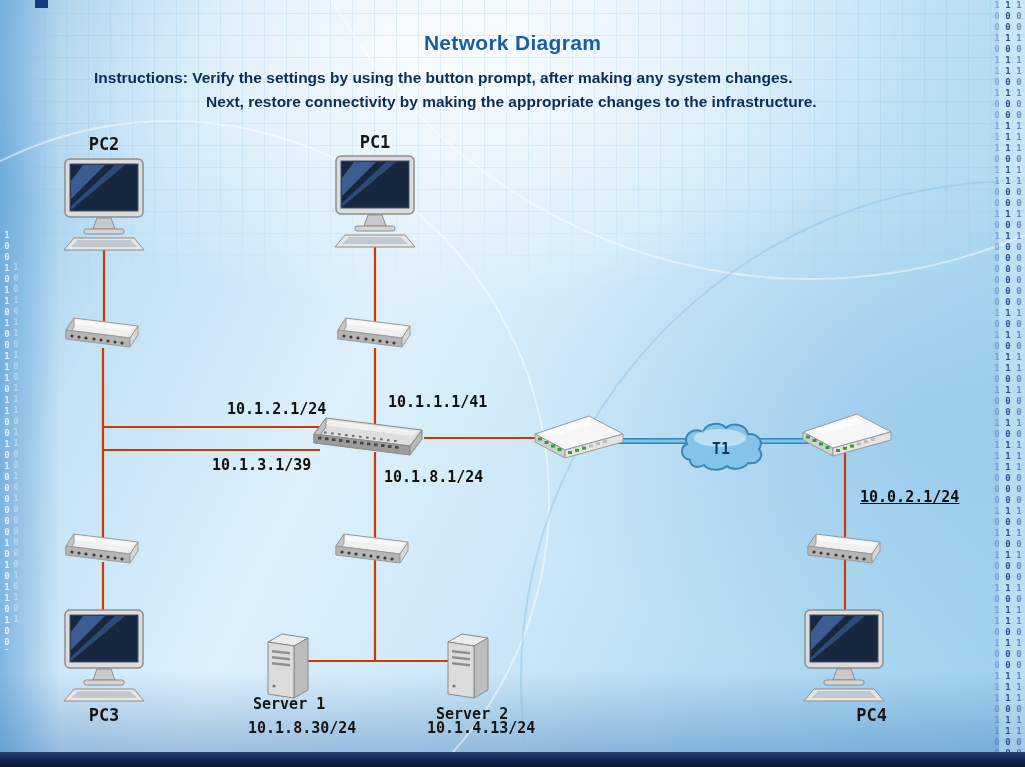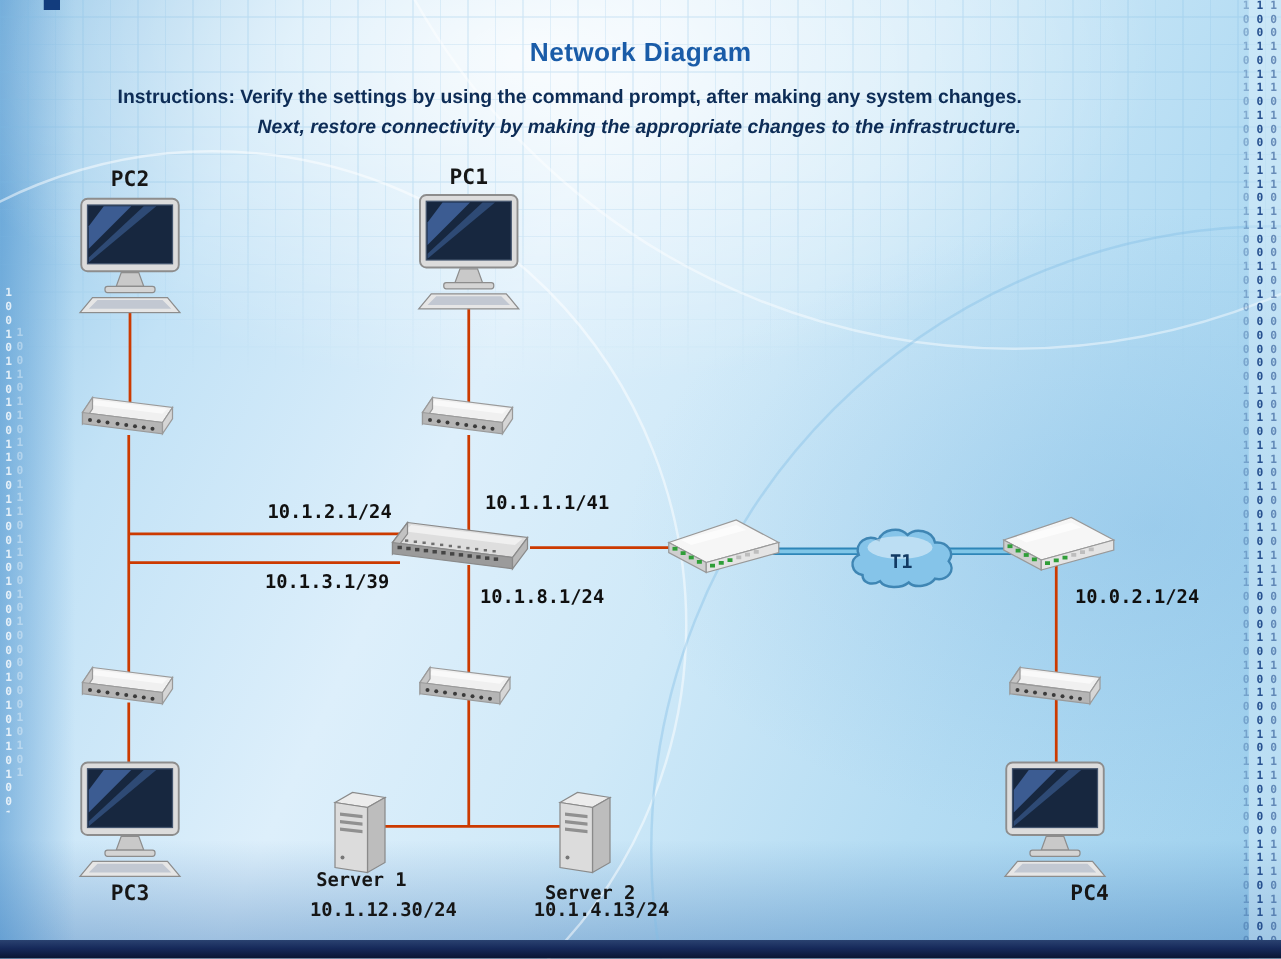--- a/index.html
+++ b/index.html
@@ -33,21 +33,21 @@
     font:700 9px "DejaVu Sans Mono",monospace; color:#27508f; letter-spacing:1px;
   }
   .bincol.light{ color:rgba(255,255,255,.78); }
   #chip{position:absolute; left:35px; top:0; width:13px; height:8px; background:#123c7d;}
   #bottombar{position:absolute; left:0; top:752px; width:1025px; height:15px;
     background:linear-gradient(180deg,#2a4270 0%,#16295a 45%,#0a1430 100%);}
   #title{position:absolute; top:31px; left:0; width:100%; text-align:center;
     font:700 21px "Liberation Sans",sans-serif; color:#1a5ca8; letter-spacing:.3px;}
   #instructions{position:absolute; left:94px; top:66px; font:700 15.5px "Liberation Sans",sans-serif;
     color:#0d2c56; line-height:24px; white-space:nowrap;}
-  #instructions .cont{padding-left:112px;font-style:italic;}
+  #instructions .cont{padding-left:112px;}
   #links{position:absolute; left:0; top:0; pointer-events:none;}
   .node{position:absolute;}
   .node svg{display:block;}
   .nodelabel{position:absolute; width:84px; text-align:center; white-space:nowrap;
     font:700 17px "DejaVu Sans Mono",monospace; color:#161616;}
   .srvlabel{position:absolute; white-space:nowrap; font:700 15px "DejaVu Sans Mono",monospace; color:#161616;}
   .iplabel{position:absolute; white-space:nowrap; font:700 15px "DejaVu Sans Mono",monospace; color:#101010;}
 </style>
 </head>
 <body>
@@ -62,21 +62,21 @@
   <div class="bincol" style="right:12px;">100101101001110110010100000010101101001011100010101001011010011101100101000000101011010010111000101010010110100111011001010000001010110100101110001010</div>
   <div class="bincol" style="right:1px; opacity:.6;">100101101001110110010100000010101101001011100010101001011010011101100101000000101011010010111000101010010110100111011001010000001010110100101110001010</div>
   <div class="bincol" style="right:23px; opacity:.35;">100101101001110110010100000010101101001011100010101001011010011101100101000000101011010010111000101010010110100111011001010000001010110100101110001010</div>
   <div class="bincol light" style="left:2px; top:230px; height:420px;">100101101001110110010100000010101101001011100010101001011010011101100101000000101011010010111000101010010110100111011001010000001010110100101110001010</div>
   <div class="bincol light" style="left:11px; top:262px; height:360px; opacity:.45;">100101101001110110010100000010101101001011100010101001011010011101100101000000101011010010111000101010010110100111011001010000001010110100101110001010</div>
   <div id="chip"></div>
   <div id="bottombar"></div>
 
   <div id="title">Network Diagram</div>
   <div id="instructions">
-    <div>Instructions: Verify the settings by using the command prompt, after making any system changes.</div>
+    <div>Instructions: Verify the settings by using the button prompt, after making any system changes.</div>
     <div class="cont">Next, restore connectivity by making the appropriate changes to the infrastructure.</div>
   </div>
 
   <svg style="position:absolute;width:0;height:0;">
     <defs>
       <symbol id="sym-pc" viewBox="0 0 90 94">
         <rect x="6" y="2" width="78" height="58" rx="5" fill="#dcdcdc" stroke="#8d8d8d" stroke-width="1.5"></rect>
         <rect x="11" y="7" width="68" height="47" fill="#17273f" stroke="#44556e"></rect>
         <polygon points="24,8 46,8 12,42 12,24" fill="#3c5c92"></polygon>
         <polygon points="56,8 66,8 12,53 12,49" fill="#2e4a75"></polygon>
@@ -261,23 +261,23 @@
     <svg width="90" height="94">
         <use href="#sym-pc"></use>
       </svg>
   </div>
 
   <div class="nodelabel" style="left:62px; top:134px;">PC2</div>
   <div class="nodelabel" style="left:333px; top:132px;">PC1</div>
   <div class="nodelabel" style="left:62px; top:705px;">PC3</div>
   <div class="nodelabel" style="left:803px; top:705px;text-align:right;">PC4</div>
   <div class="srvlabel" style="left:253px; top:695px;">Server 1</div>
-  <div class="srvlabel" style="left:248px; top:719px;">10.1.12.30/24</div>
+  <div class="srvlabel" style="left:248px; top:719px;">10.1.8.30/24</div>
   <div class="srvlabel" style="left:436px; top:695px;margin-top:10px;">Server 2</div>
   <div class="srvlabel" style="left:427px; top:719px;">10.1.4.13/24</div>
 
-  <div class="iplabel" style="left:214px; top:400px;">10.1.2.1/24</div>
+  <div class="iplabel" style="left:227px; top:400px;">10.1.2.1/24</div>
   <div class="iplabel" style="left:388px; top:393px;">10.1.1.1/41</div>
   <div class="iplabel" style="left:212px; top:456px;">10.1.3.1/39</div>
   <div class="iplabel" style="left:384px; top:468px;">10.1.8.1/24</div>
-  <div class="iplabel" style="left:860px; top:468px;">10.0.2.1/24</div>
+  <div class="iplabel" style="left:860px; top:488px;text-decoration:underline;">10.0.2.1/24</div>
 
 </div>
 
 </body></html>

